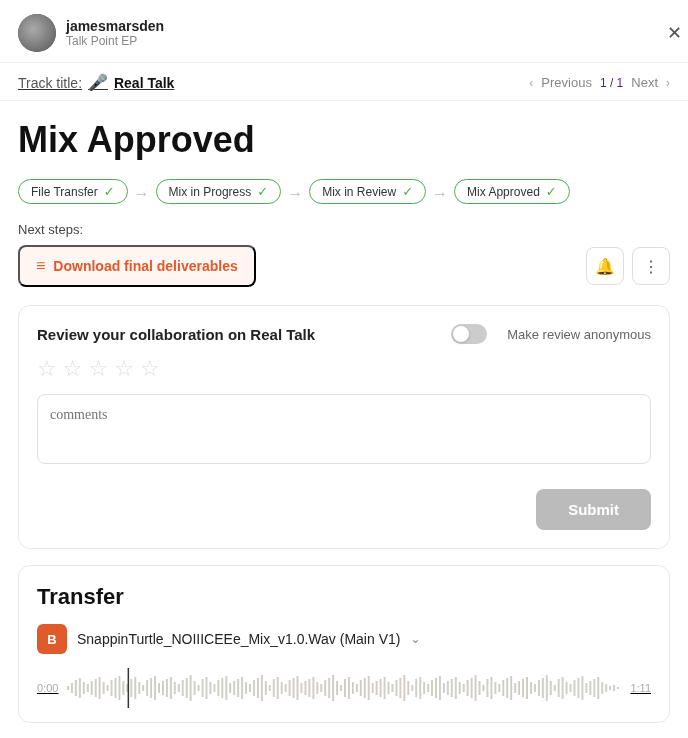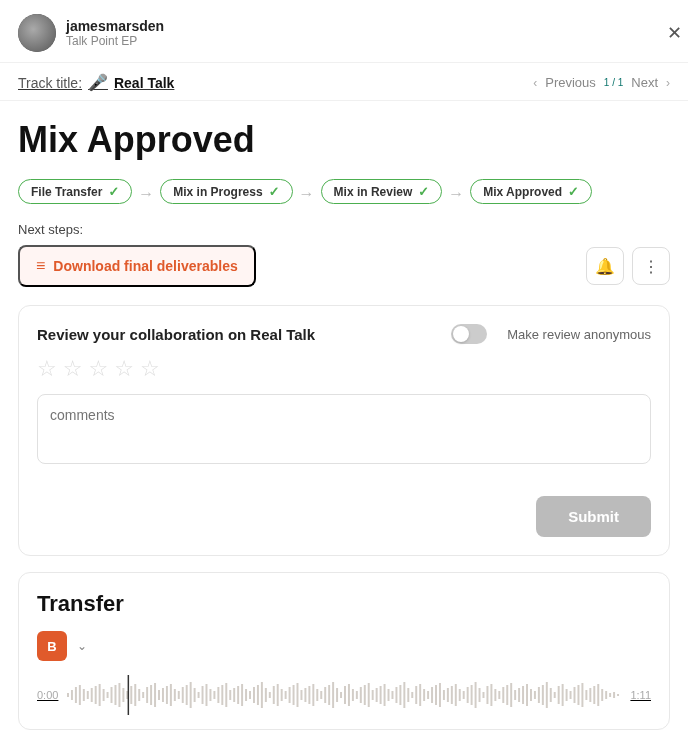--- a/index.html
+++ b/index.html
@@ -87,22 +87,22 @@
       align-items: center;
       gap: 8px;
       font-size: 13px;
       color: #888;
     }
     .nav-chevron {
       color: #aaa;
       font-size: 12px;
     }
     .nav-count {
-      font-size: 10px;
-      color: #0f766e;
+      font-size: 12px;
+      color: #4c1d95;
     }
 
     
     .main-content {
       padding: 18px 18px 0 18px;
     }
 
     
     .mix-header {
       display: flex;
@@ -140,21 +140,21 @@
     }
     .step {
       display: flex;
       align-items: center;
       gap: 6px;
       border: 1.5px solid #4caf50;
       border-radius: 20px;
       padding: 4px 12px;
       font-size: 12px;
       color: #333;
-      font-weight: 700;
+      font-weight: 400;
     }
     .step-check {
       color: #4caf50;
       font-size: 13px;
     }
     .step-arrow {
       color: #bbb;
       font-size: 16px;
       margin: 0 2px;
     }
@@ -265,22 +265,22 @@
     .comments-textarea {
       width: 100%;
       border: 1px solid #e0e0e0;
       border-radius: 8px;
       padding: 12px;
       font-size: 14px;
       color: #aaa;
       resize: none;
       height: 70px;
       outline: none;
-      font-family: Liberation Sans, sans-serif;
-      margin-bottom: 28px;
+      font-family: Liberation Serif, serif;
+      margin-bottom: 21px;
     }
     .submit-row {
       display: flex;
       justify-content: flex-end;
     }
     .submit-btn {
       background: #bbb;
       color: #fff;
       border: none;
       border-radius: 8px;
@@ -482,20 +482,21 @@
     <textarea class="comments-textarea" placeholder="comments" style=""></textarea>
     <div class="submit-row">
       <button class="submit-btn">Submit</button>
     </div>
   </div>
 
   <div class="playback-section">
     <div class="playback-title">Transfer</div>
     <div class="track-selector">
       <div class="track-badge">B</div>
+      <span class="track-name">SnappinTurtle_NOIIICEEe_Mix_v1.0.Wav (Main V1)</span>
       <span class="track-chevron">⌄</span>
     </div>
     <div class="waveform-row">
       <span class="time-label">0:00</span>
       <div class="waveform-container">
         <svg class="waveform-svg" viewBox="0 0 560 40" preserveAspectRatio="none">
 
           <g fill="#c0b8b0" opacity="0.7">
             <rect x="0" y="18" width="2" height="4"></rect>
               <rect x="4" y="15" width="2" height="10"></rect>

